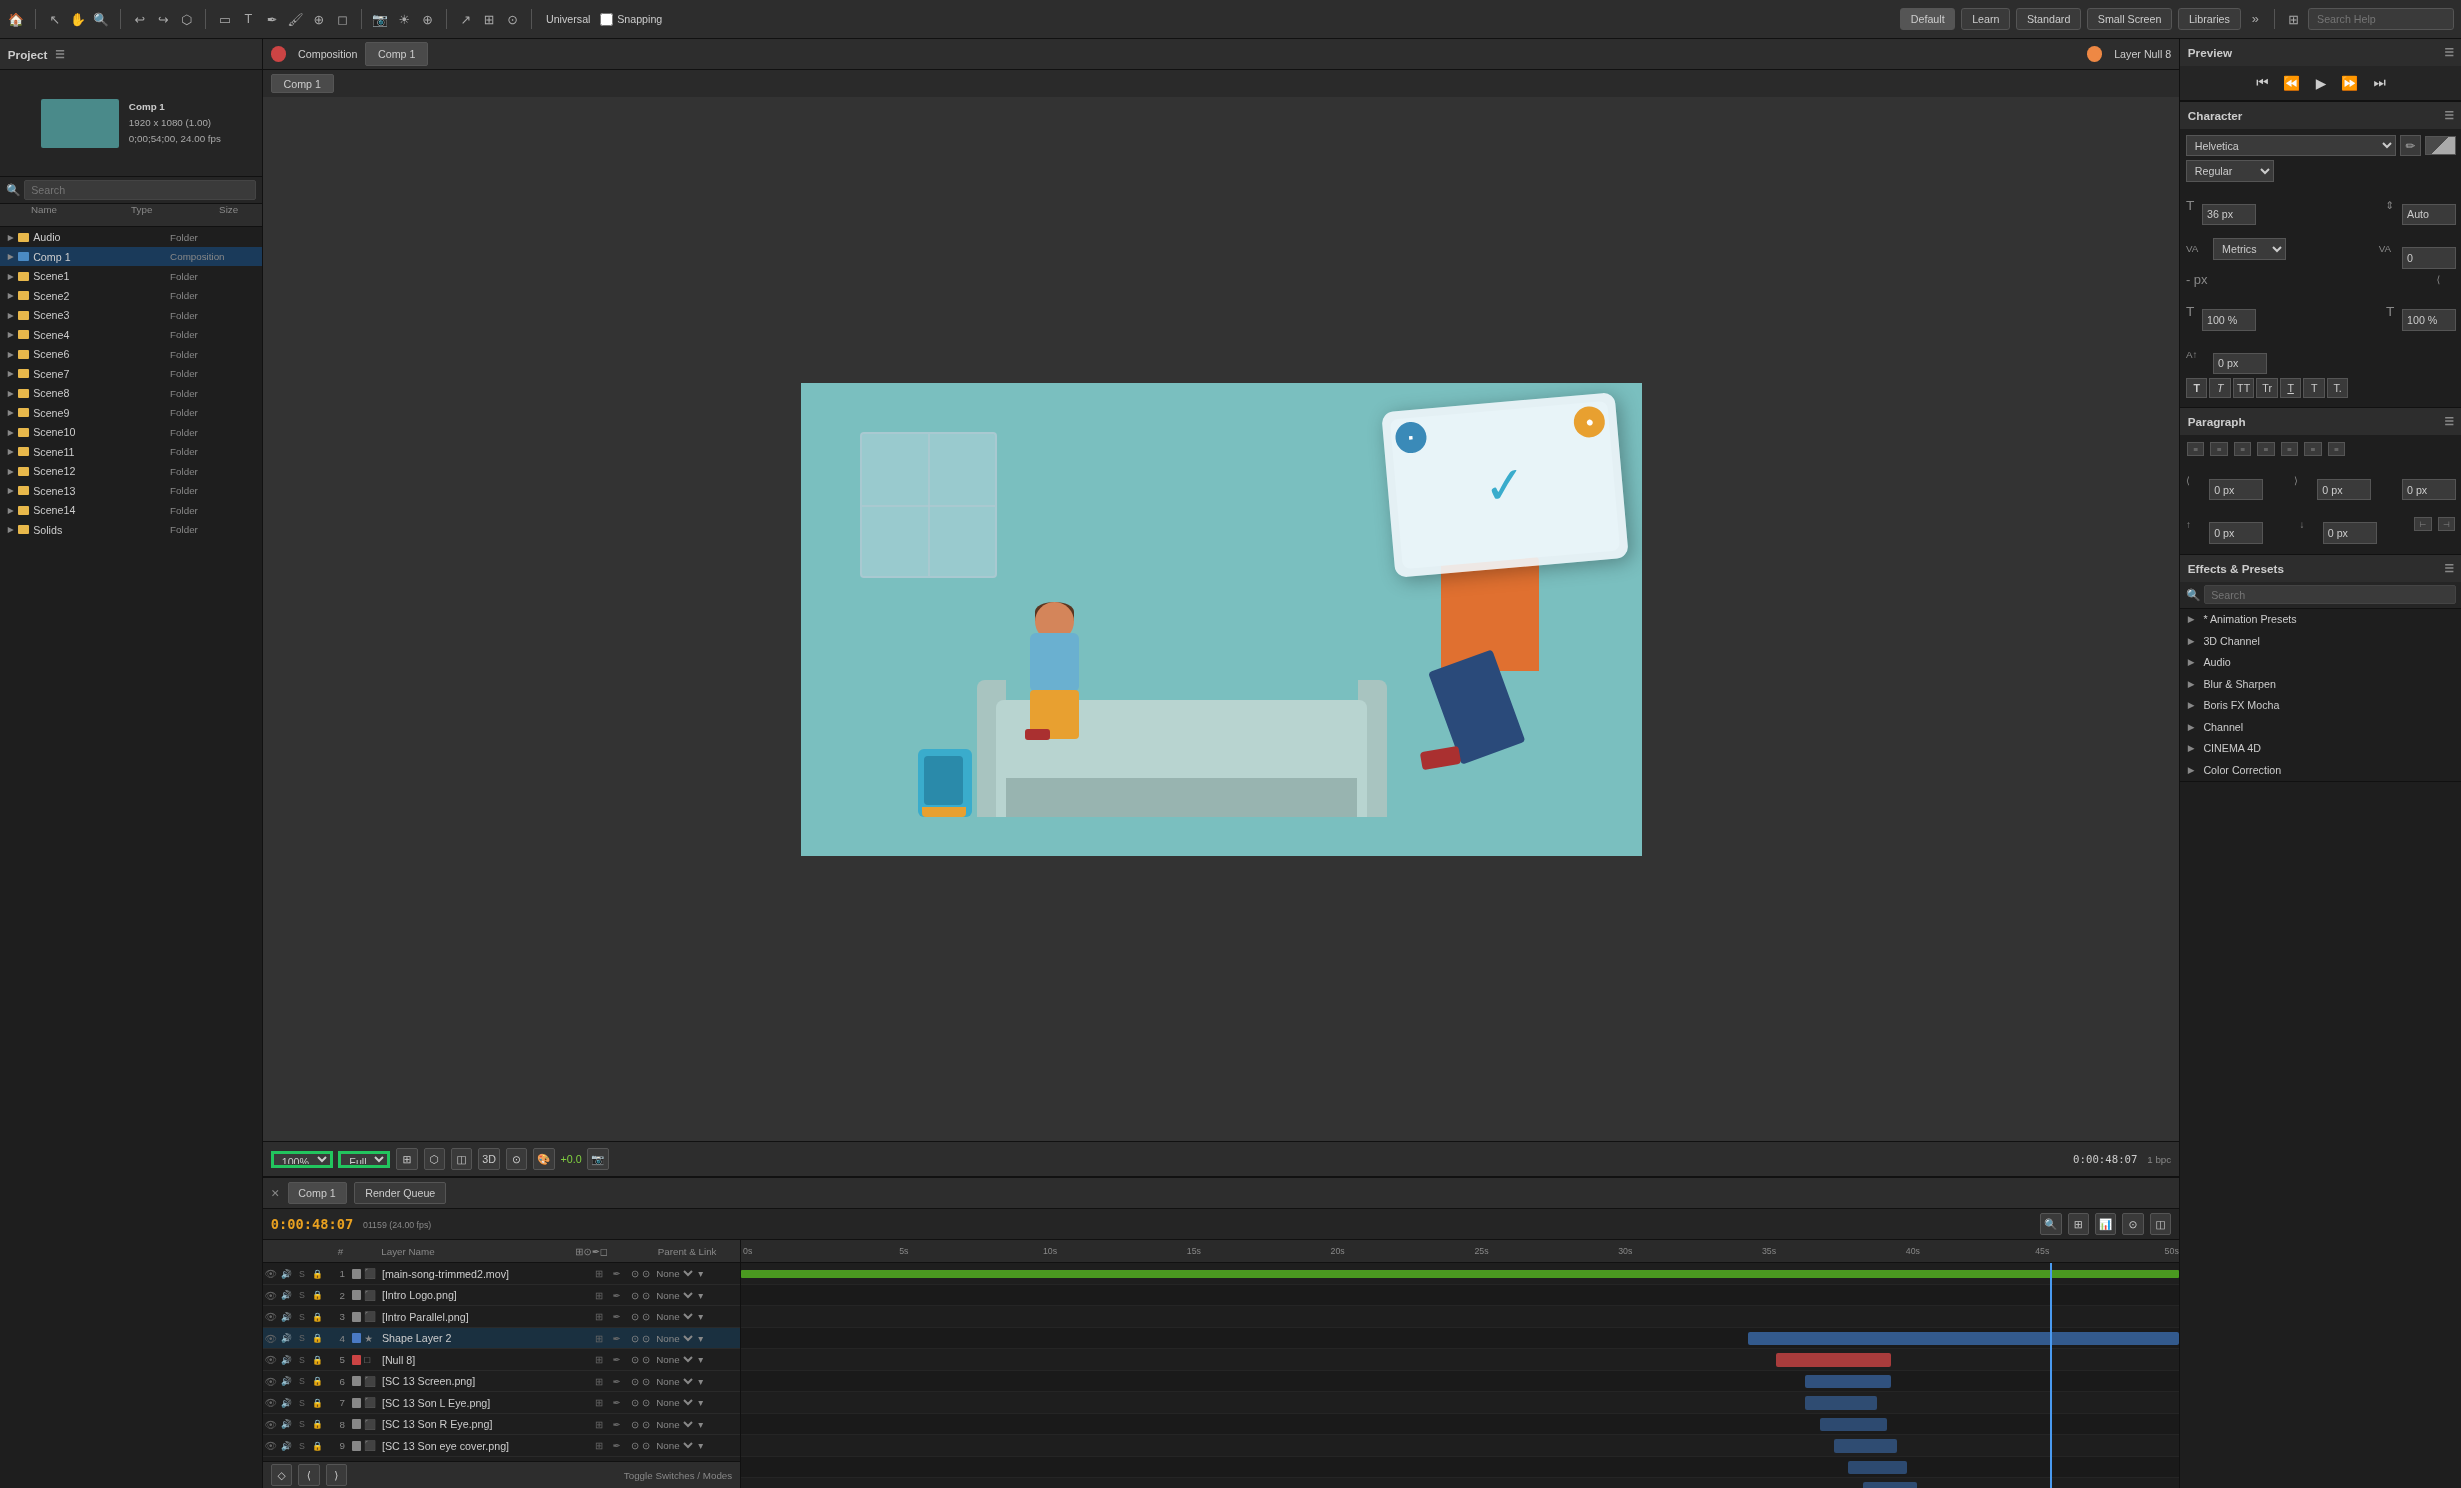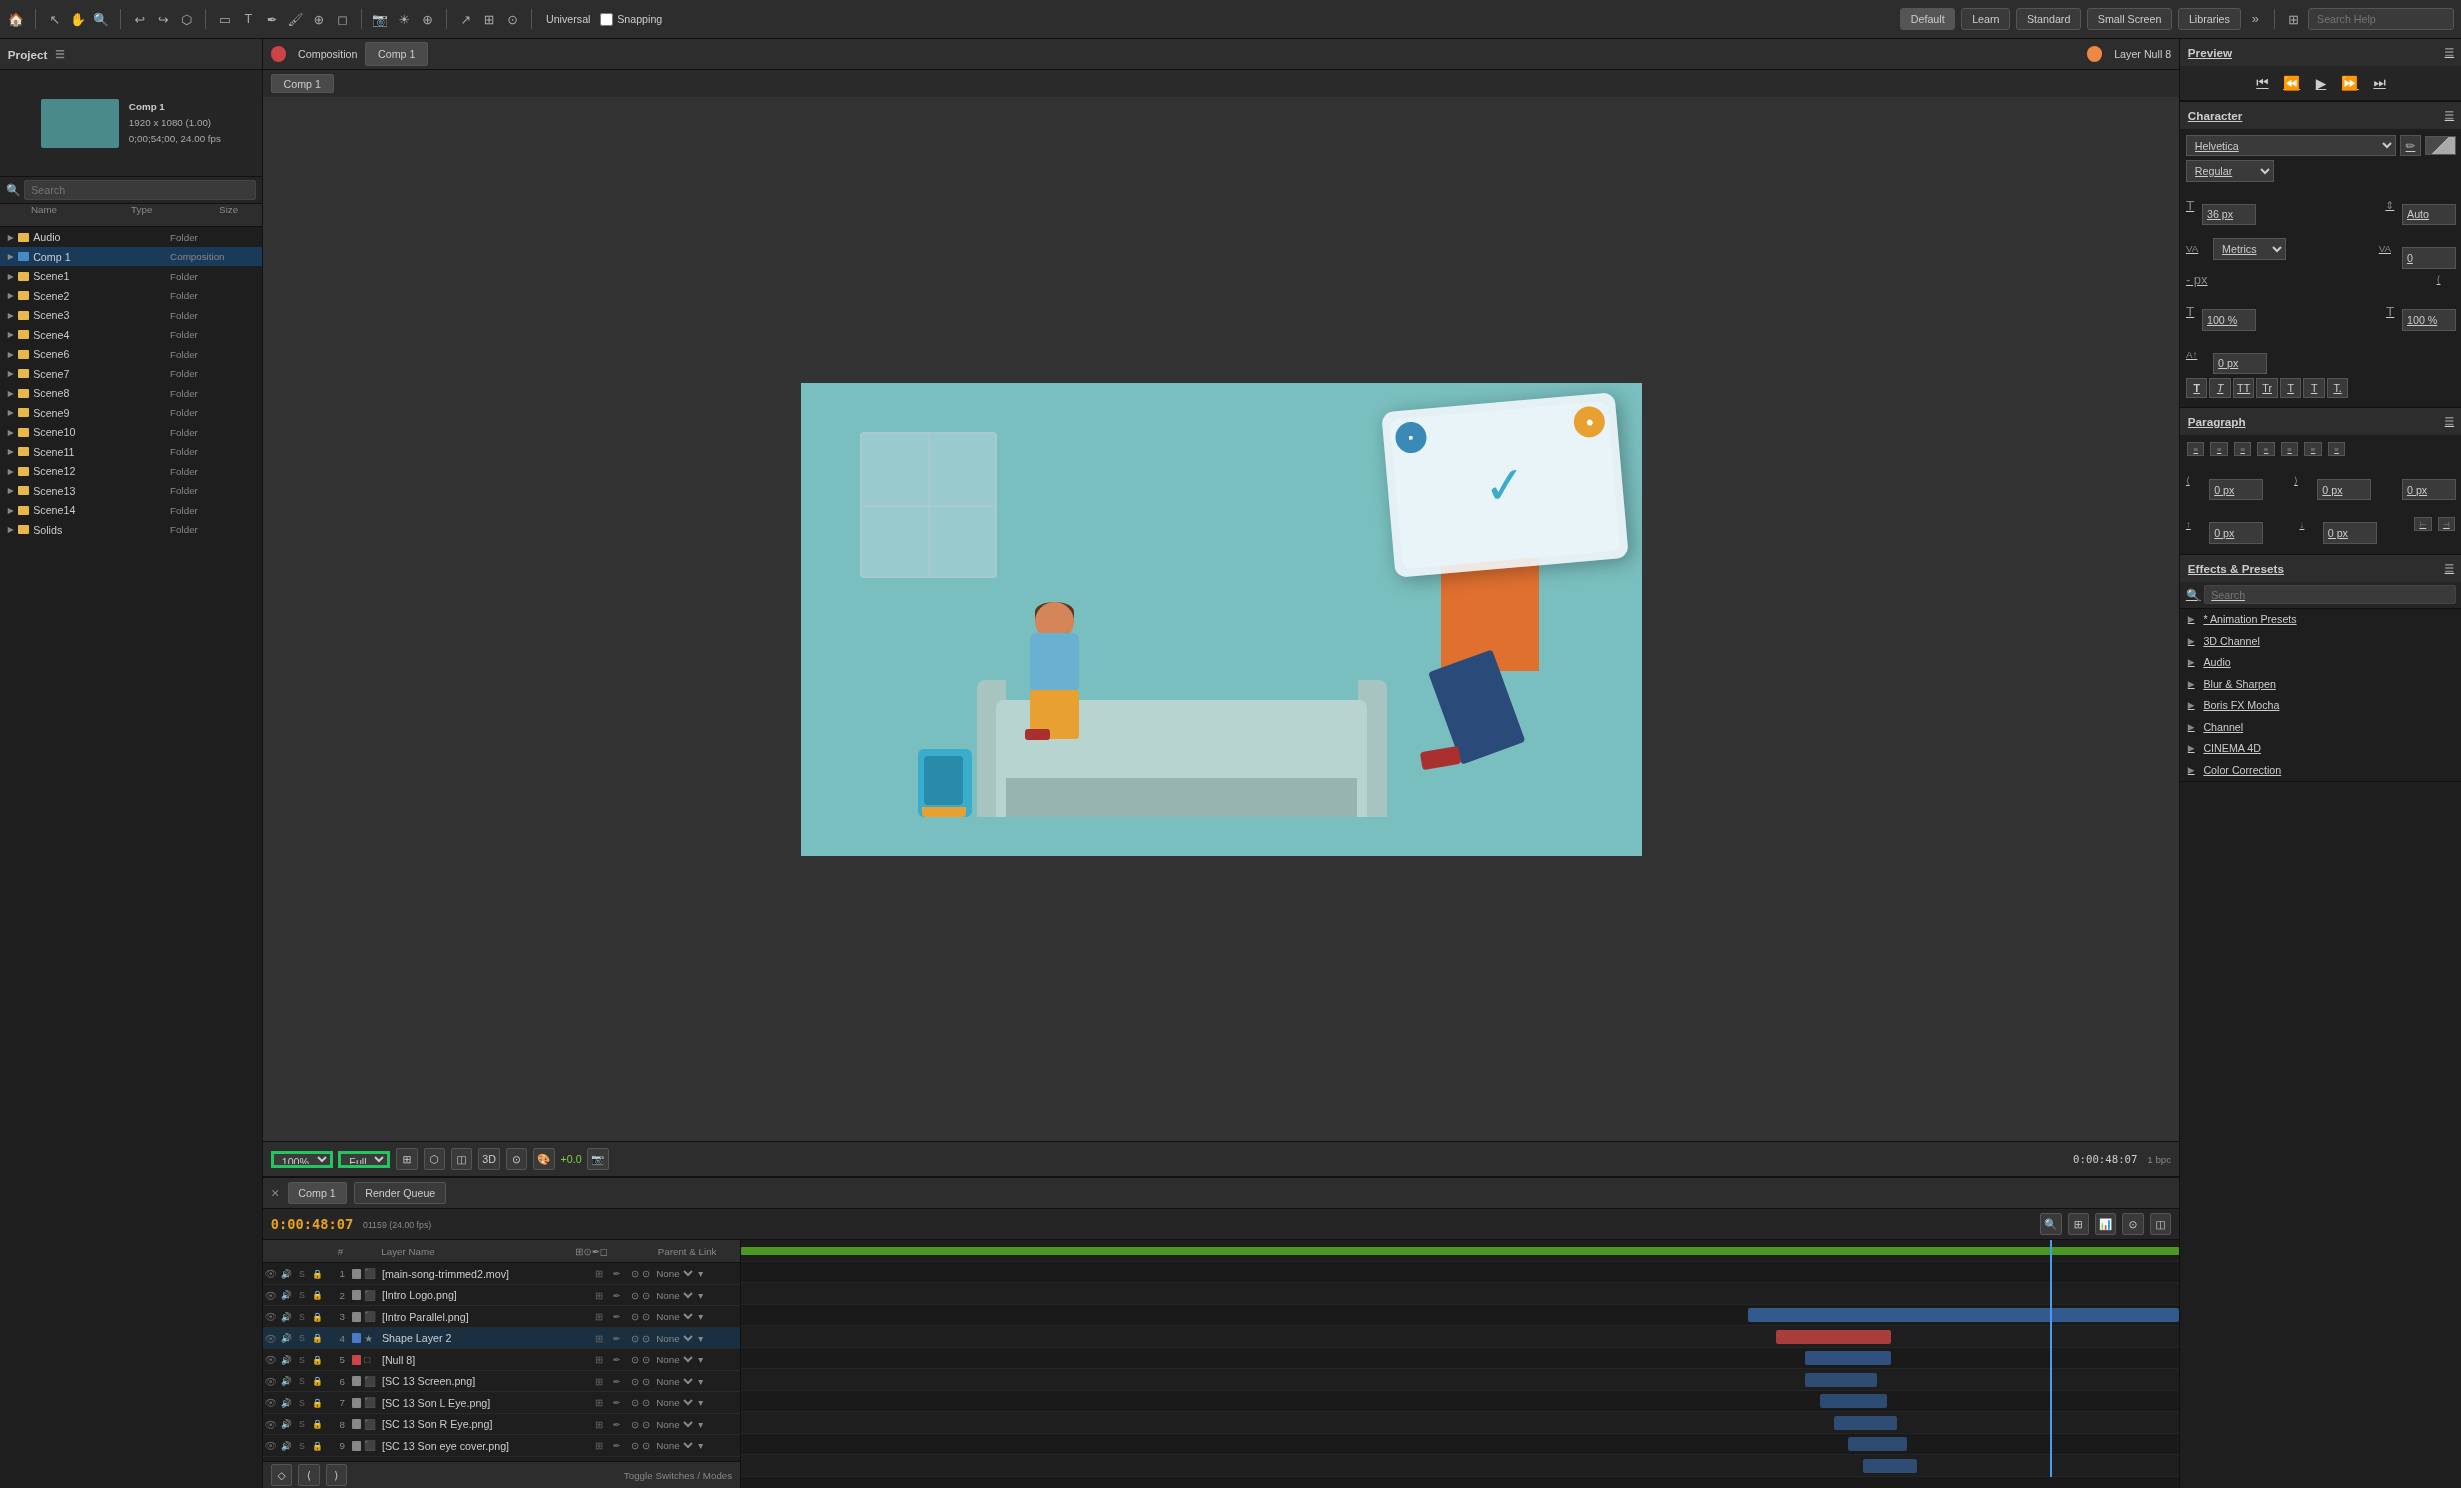--- a/index.html
+++ b/index.html
@@ -75,21 +75,21 @@
     .layer-name { flex: 1; font-size: 10.7px; white-space: nowrap; overflow: hidden; text-overflow: ellipsis; cursor: pointer; }
     .layer-switches { display: flex; align-items: center; gap: 2px; margin-right: 3.9px; }
     .layer-switch { width: 15.6px; height: 15.6px; display: flex; align-items: center; justify-content: center; font-size: 9.8px; color: #666; cursor: pointer; }
     .layer-parent { width: 98px; font-size: 9.8px; color: #888; display: flex; align-items: center; gap: 2px; }
     .parent-select { background: transparent; border: none; color: #888; font-size: 9.8px; cursor: pointer; }
     #keyframe-area { flex: 1; background: #1a1a1a; overflow-x: auto; position: relative; }
     #timeline-ruler { height: 23.4px; background: #2a2a2a; border-bottom: 1px solid #111; position: relative; display: flex; align-items: center; }
     #timeline-tracks { flex: 1; position: relative; }
 
     
-    #right-panel { width: 283px; min-width: 283px; background: #1e1e1e; border-left: 1px solid #111; display: flex; flex-direction: column; overflow-y: auto; text-decoration: underline; }
+    #right-panel { width: 283px; min-width: 283px; background: #1e1e1e; border-left: 1px solid #111; display: flex; flex-direction: column; overflow-y: auto; }
     #preview-panel { border-bottom: 1px solid #111; }
     #preview-header { height: 27px; background: #2d2d2d; display: flex; align-items: center; padding: 0 7.8px; font-size: 11.7px; font-weight: bold; }
     #preview-controls { height: 35px; background: #252525; display: flex; align-items: center; justify-content: center; gap: 7.8px; border-bottom: 1px solid #111; }
     .preview-btn { width: 21.5px; height: 21.5px; display: flex; align-items: center; justify-content: center; color: #ccc; cursor: pointer; font-size: 13.7px; }
 
     #character-panel { border-bottom: 1px solid #111; }
     #character-header { height: 27px; background: #2d2d2d; display: flex; align-items: center; padding: 0 7.8px; font-size: 11.7px; font-weight: bold; }
     #character-content { padding: 5.9px; }
     .char-row { display: flex; align-items: center; gap: 3.9px; margin-bottom: 3.9px; }
     .char-font-select { flex: 1; background: #3a3a3a; border: 1px solid #555; color: #ccc; padding: 2px 3.9px; font-size: 10.7px; height: 21.5px; }
@@ -661,20 +661,35 @@
           <div class="bottom-footer">
             <div class="tl-play-btn">◇</div>
             <div class="tl-play-btn">⟨</div>
             <div class="tl-play-btn">⟩</div>
             <div style="flex:1;"></div>
             <span style="cursor:pointer;color:#888;font-size:9.8px;">Toggle Switches / Modes</span>
           </div>
         </div>
 
         <div id="keyframe-area">
+          <div id="timeline-ruler">
+            <div id="timeline-ruler-inner">
+              <span style="position:absolute;left:2px;">0s</span>
+              <span style="position:absolute;left:11%;">5s</span>
+              <span style="position:absolute;left:21%;">10s</span>
+              <span style="position:absolute;left:31%;">15s</span>
+              <span style="position:absolute;left:41%;">20s</span>
+              <span style="position:absolute;left:51%;">25s</span>
+              <span style="position:absolute;left:61%;">30s</span>
+              <span style="position:absolute;left:71%;">35s</span>
+              <span style="position:absolute;left:81%;">40s</span>
+              <span style="position:absolute;left:90%;">45s</span>
+              <span style="position:absolute;left:99%;">50s</span>
+            </div>
+          </div>
           <div id="timeline-tracks">
 
           <div class="tl-track-row" style="height: 21.5px; border-bottom: 1px solid rgb(37, 37, 37); position: relative; background: rgb(30, 30, 30);">
                 <div class="keyframe-bar" style="left: 0px; right: 0px; background: rgb(74, 152, 32); height: 7.8px; top: 6.8px; position: absolute; border-radius: 1px;"></div>
               </div>
               <div class="tl-track-row" style="height: 21.5px; border-bottom: 1px solid rgb(37, 37, 37); position: relative; background: rgb(26, 26, 26);"></div>
               <div class="tl-track-row" style="height: 21.5px; border-bottom: 1px solid rgb(37, 37, 37); position: relative; background: rgb(30, 30, 30);"></div>
               <div class="tl-track-row" style="height: 21.5px; border-bottom: 1px solid rgb(37, 37, 37); position: relative; background: rgb(26, 26, 26);">
                 <div style="left: 70%; right: 0px; background: rgb(58, 106, 170); height: 13.7px; top: 3.9px; position: absolute; border-radius: 2px; opacity: 0.8;"></div>
               </div>

